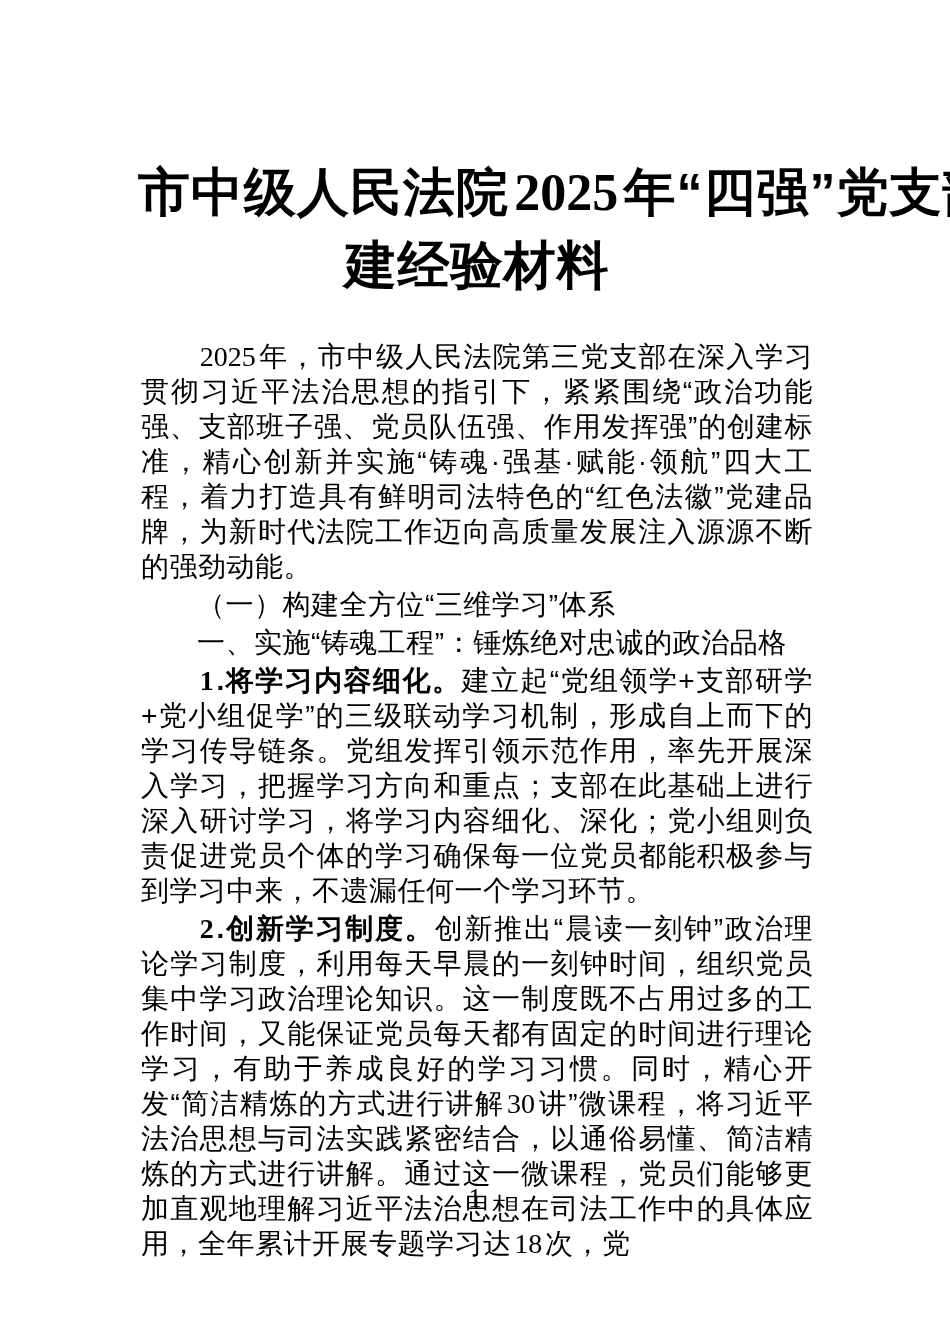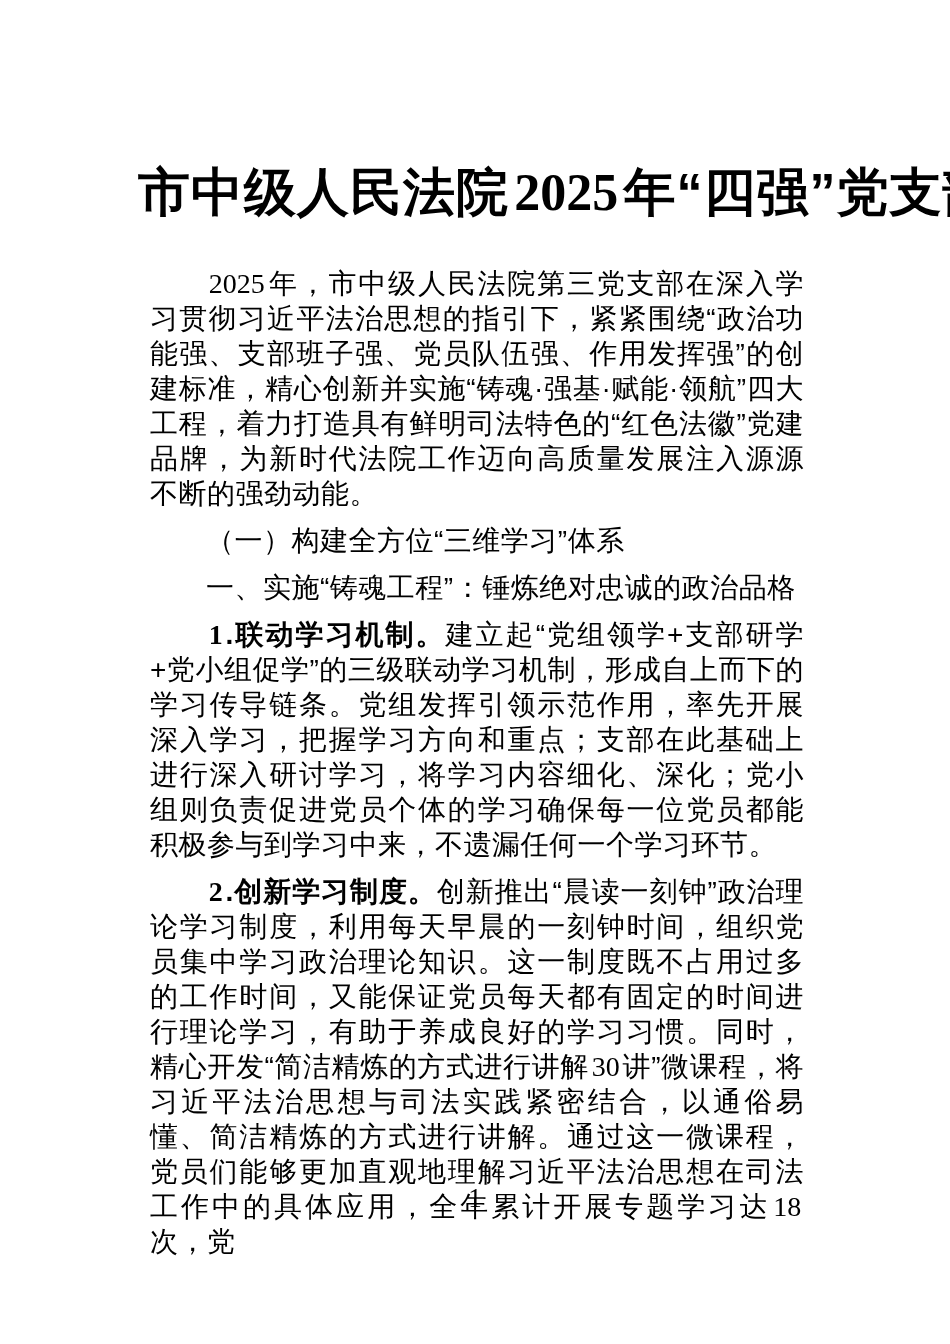--- a/index.html
+++ b/index.html
@@ -27,21 +27,21 @@
     letter-spacing: 1px;
   }
   .title-line {
     display: block;
     white-space: nowrap;
   }
   .content {
     width: 678px;
   }
   .para {
-    margin: 12px;
+    margin: 3px;
     font-size: 28px;
     line-height: 35px;
     text-align: justify;
     text-indent: 2em;
     letter-spacing: 0.5px;
   }
   .bold {
     font-weight: bold;
   }
   .num {
@@ -59,22 +59,23 @@
     font-family: "Liberation Serif", serif;
     color: #000000;
   }
 </style>
 </head>
 <body>
 
 <div class="page">
   <h1 class="title">
       <span class="title-line"><span>市中级人民法院</span><span class="num">2025</span><span>年“四强”党支部创</span></span>
+      <span class="title-line"><span>建经验材料</span></span>
     </h1>
   <div class="content">
       <p class="para"><span class="num">2025</span><span>年，市中级人民法院第三党支部在深入学习贯彻习近平法治思想的指引下，紧紧围绕“政治功能强、支部班子强、党员队伍强、作用发挥强”的创建标准，精心创新并实施“铸魂·强基·赋能·领航”四大工程，着力打造具有鲜明司法特色的“红色法徽”党建品牌，为新时代法院工作迈向高质量发展注入源源不断的强劲动能。</span></p>
       <p class="para"><span>（一）构建全方位“三维学习”体系</span></p>
       <p class="para"><span>一、实施“铸魂工程”：锤炼绝对忠诚的政治品格</span></p>
-      <p class="para"><span class="num bold">1</span><span class="bold">.联动学习机制。</span><span>建立起“党组领学+支部研学+党小组促学”的三级联动学习机制，形成自上而下的学习传导链条。党组发挥引领示范作用，率先开展深入学习，把握学习方向和重点；支部在此基础上进行深入研讨学习，将学习内容细化、深化；党小组则负责促进党员个体的学习确保每一位党员都能积极参与到学习中来，不遗漏任何一个学习环节。</span></p>
+      <p class="para"><span class="num bold">1</span><span class="bold">.将学习内容细化。</span><span>建立起“党组领学+支部研学+党小组促学”的三级联动学习机制，形成自上而下的学习传导链条。党组发挥引领示范作用，率先开展深入学习，把握学习方向和重点；支部在此基础上进行深入研讨学习，将学习内容细化、深化；党小组则负责促进党员个体的学习确保每一位党员都能积极参与到学习中来，不遗漏任何一个学习环节。</span></p>
       <p class="para"><span class="num bold">2</span><span class="bold">.创新学习制度。</span><span>创新推出“晨读一刻钟”政治理论学习制度，利用每天早晨的一刻钟时间，组织党员集中学习政治理论知识。这一制度既不占用过多的工作时间，又能保证党员每天都有固定的时间进行理论学习，有助于养成良好的学习习惯。同时，精心开发“简洁精炼的方式进行讲解</span><span class="num">30</span><span>讲”微课程，将习近平法治思想与司法实践紧密结合，以通俗易懂、简洁精炼的方式进行讲解。通过这一微课程，党员们能够更加直观地理解习近平法治思想在司法工作中的具体应用，全年累计开展专题学习达</span><span class="num">18</span><span>次，党</span></p>
     </div>
   <div class="page-number">1</div>
 </div>
 
 </body></html>

